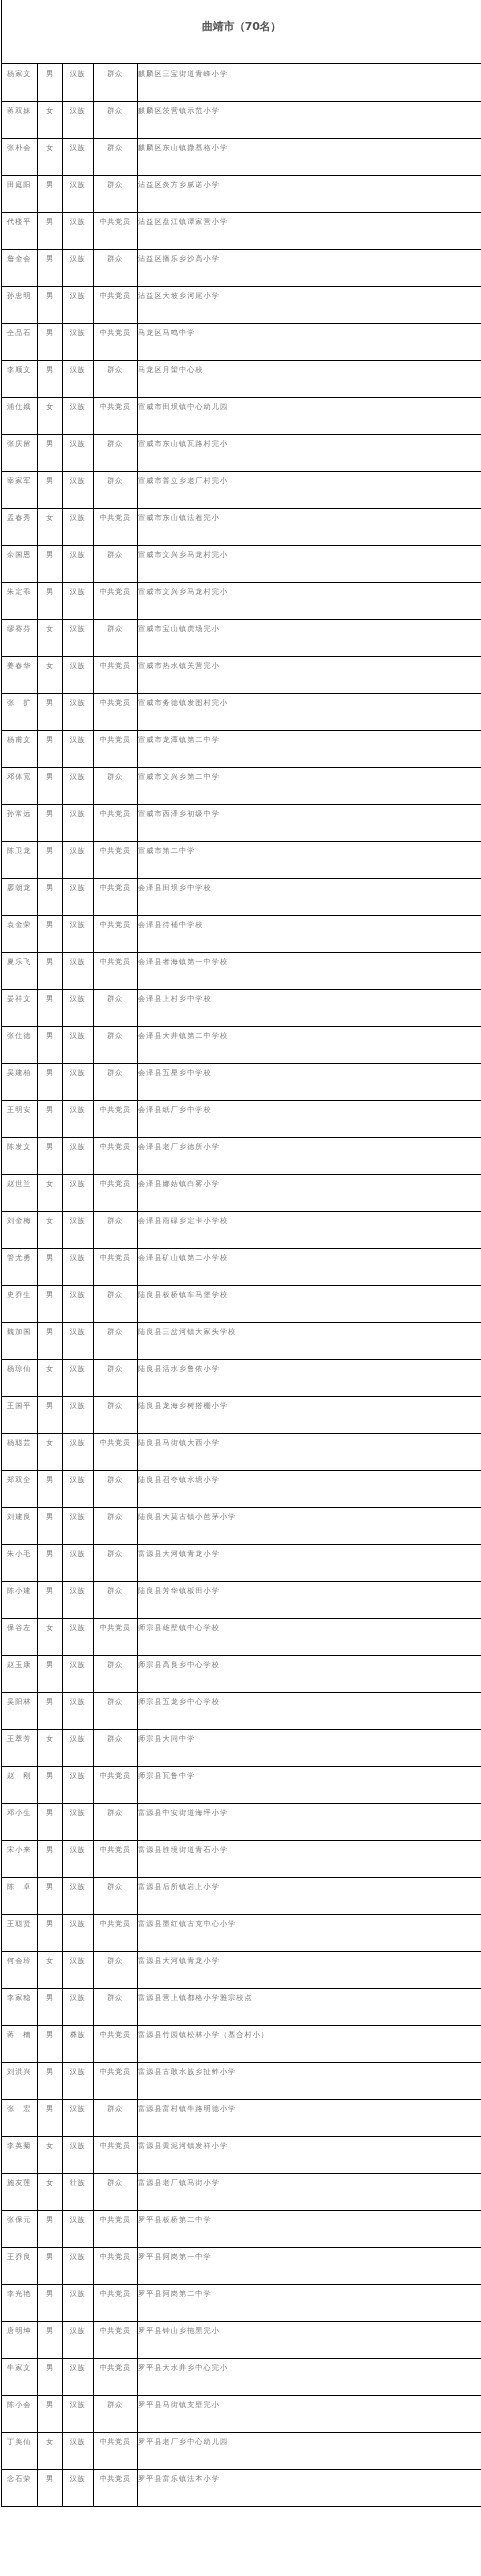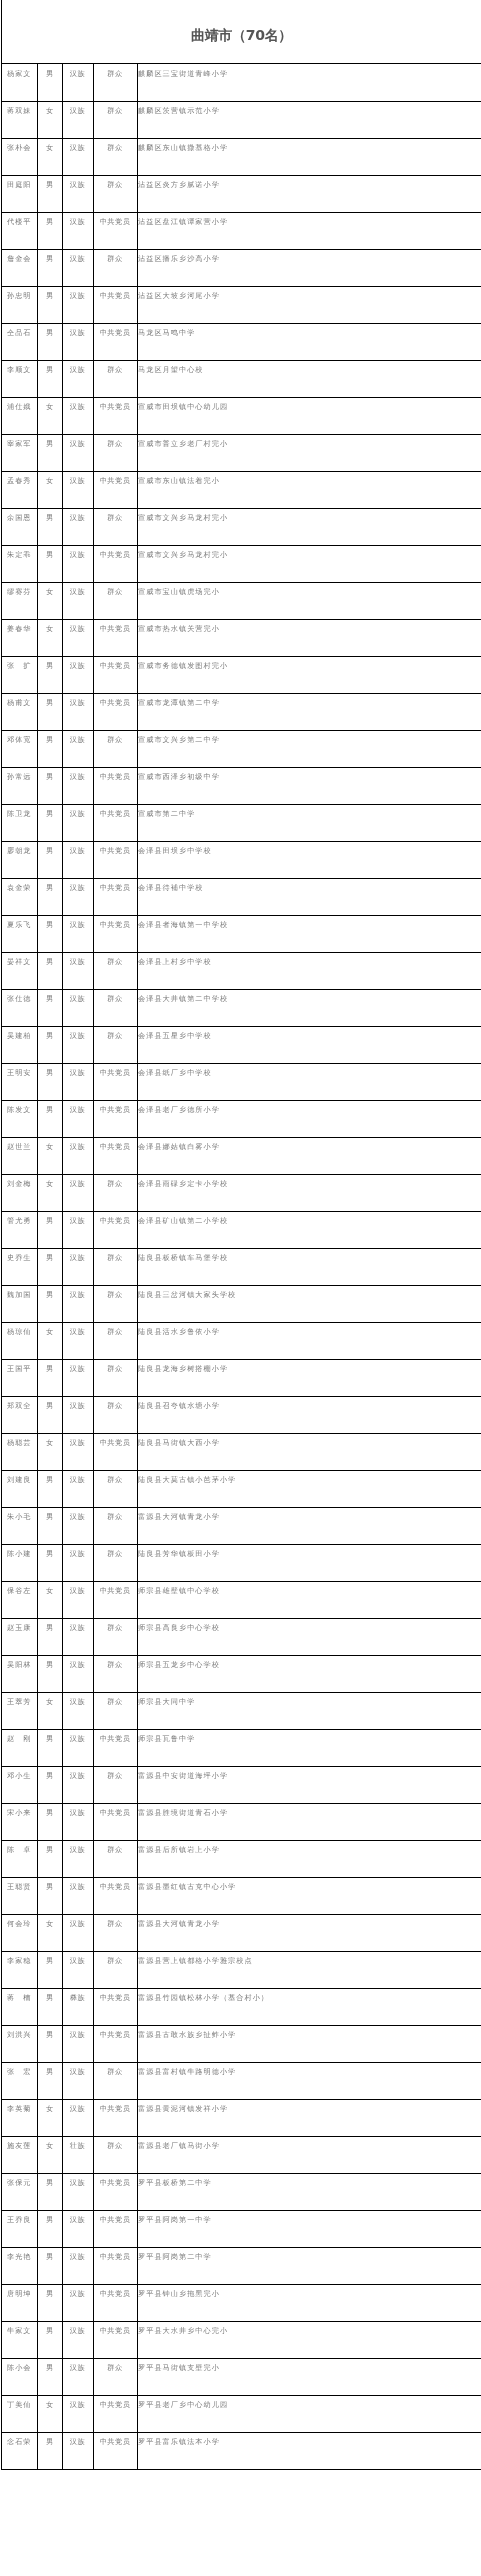--- a/index.html
+++ b/index.html
@@ -7,23 +7,23 @@
     .sheet {
       position: absolute; left: 1px; top: 0; width: 479px;
       border-left: 0.5px solid #000; border-right: 0.5px solid #000;
     }
     .title-row {
       height: 64px; box-sizing: border-box;
       border-bottom: 0.5px solid #000;
       display: flex; justify-content: center; align-items: flex-start;
     }
     .title {
-      margin-top: 27px;
+      margin-top: 19px;
       font-family: "DejaVu Sans", "Liberation Sans", sans-serif;
-      font-weight: bold; font-size: 14px; color: #555555;
+      font-weight: bold; font-size: 11px; color: #555555;
       letter-spacing: -0.3px;
     }
     table {
       border-collapse: collapse; width: 479px; table-layout: fixed;
       font-family: "DejaVu Serif", "Liberation Serif", serif;
     }
     td {
       height: 37px; box-sizing: border-box;
       border-right: 0.5px solid #000; border-bottom: 0.5px solid #000;
       color: #7a7a7a; font-size: 7.2px; padding: 0;
@@ -109,20 +109,27 @@
           <td class="c-unit">马龙区月望中心校</td>
         </tr>
         <tr>
           <td class="c-name">浦仕娥</td>
           <td class="c-gender">女</td>
           <td class="c-ethnic">汉族</td>
           <td class="c-party">中共党员</td>
           <td class="c-unit">宣威市田坝镇中心幼儿园</td>
         </tr>
         <tr>
+          <td class="c-name">张庆留</td>
+          <td class="c-gender">男</td>
+          <td class="c-ethnic">汉族</td>
+          <td class="c-party">群众</td>
+          <td class="c-unit">宣威市东山镇瓦路村完小</td>
+        </tr>
+        <tr>
           <td class="c-name">宰家军</td>
           <td class="c-gender">男</td>
           <td class="c-ethnic">汉族</td>
           <td class="c-party">群众</td>
           <td class="c-unit">宣威市普立乡老厂村完小</td>
         </tr>
         <tr>
           <td class="c-name">孟春秀</td>
           <td class="c-gender">女</td>
           <td class="c-ethnic">汉族</td>
@@ -291,32 +298,32 @@
           <td class="c-unit">陆良县活水乡鲁依小学</td>
         </tr>
         <tr>
           <td class="c-name">王国平</td>
           <td class="c-gender">男</td>
           <td class="c-ethnic">汉族</td>
           <td class="c-party">群众</td>
           <td class="c-unit">陆良县龙海乡树搭棚小学</td>
         </tr>
         <tr>
+          <td class="c-name">杨聪芸</td>
+          <td class="c-gender">女</td>
+          <td class="c-ethnic">汉族</td>
+          <td class="c-party">中共党员</td>
+          <td class="c-unit">陆良县马街镇大西小学</td>
+        </tr>
+        <tr>
           <td class="c-name">郑双全</td>
           <td class="c-gender">男</td>
           <td class="c-ethnic">汉族</td>
           <td class="c-party">群众</td>
           <td class="c-unit">陆良县召夸镇水塘小学</td>
-        </tr>
-        <tr>
-          <td class="c-name">杨聪芸</td>
-          <td class="c-gender">女</td>
-          <td class="c-ethnic">汉族</td>
-          <td class="c-party">中共党员</td>
-          <td class="c-unit">陆良县马街镇大西小学</td>
         </tr>
         <tr>
           <td class="c-name">刘建良</td>
           <td class="c-gender">男</td>
           <td class="c-ethnic">汉族</td>
           <td class="c-party">群众</td>
           <td class="c-unit">陆良县大莫古镇小芭茅小学</td>
         </tr>
         <tr>
           <td class="c-name">朱小毛</td>

